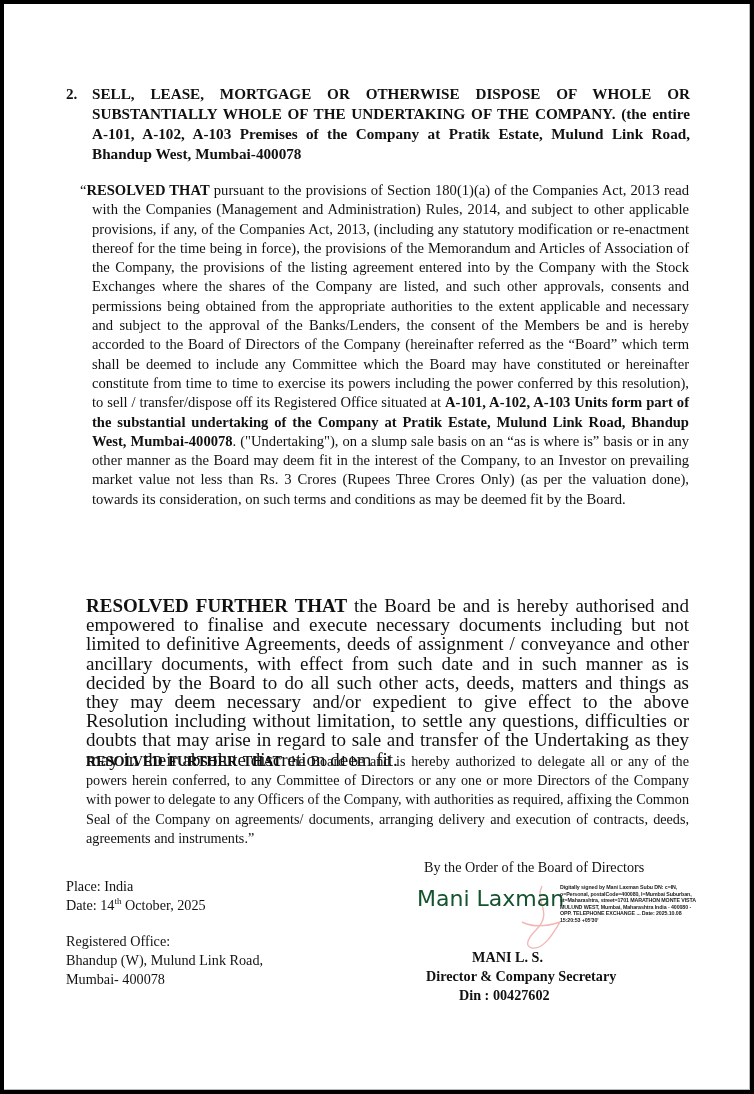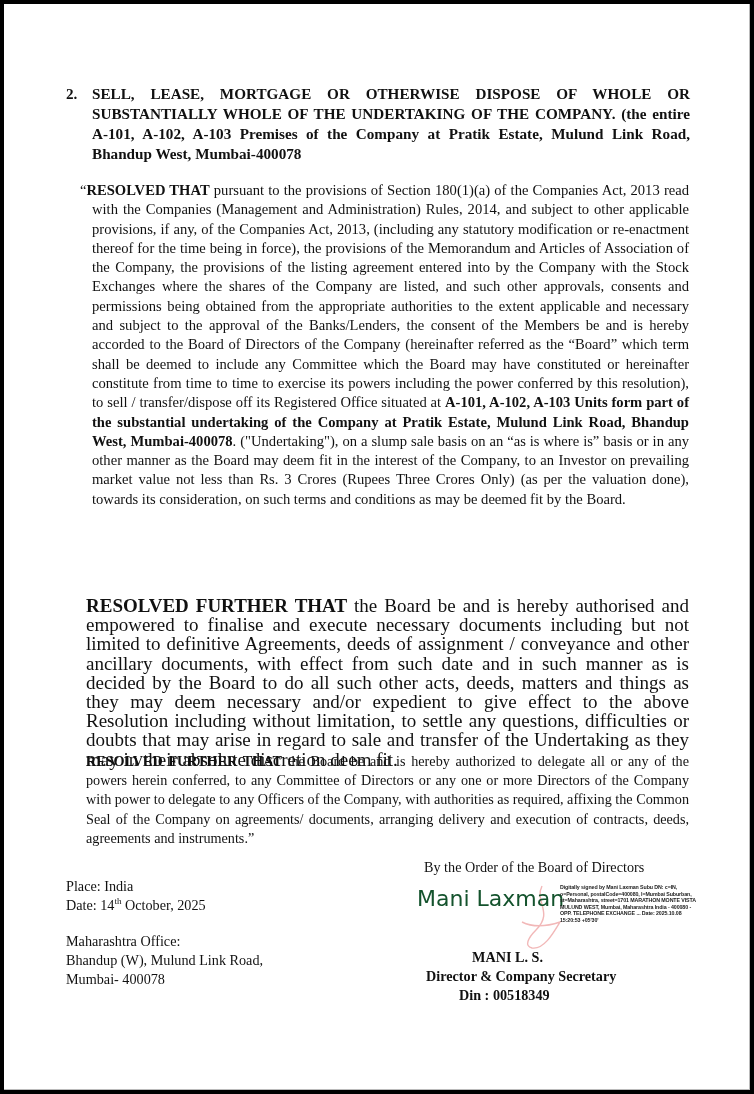--- a/index.html
+++ b/index.html
@@ -83,32 +83,32 @@
   <div class="para p3">
     <b>RESOLVED FURTHER THAT</b><span> the Board be and is hereby authorized to delegate all or any of the powers herein conferred, to any Committee of Directors or any one or more Directors of the Company with power to delegate to any Officers of the Company, with authorities as required, affixing the Common Seal of the Company on agreements/ documents, arranging delivery and execution of contracts, deeds, agreements and instruments.”</span>
   </div>
 
   <div class="by-order">By the Order of the Board of Directors</div>
 
   <div class="left-block">
     <div>Place: India</div>
     <div><span>Date: 14</span><sup>th</sup><span> October, 2025</span></div>
     <div class="gap"></div>
-    <div>Maharashtra Office:</div>
+    <div>Registered Office:</div>
     <div>Bhandup (W),  Mulund Link Road,</div>
     <div>Mumbai- 400078</div>
   </div>
 
   <svg class="sig-mark" viewBox="0 0 50 70">
     <path d="M28 4 C 20 20, 40 30, 22 48 C 14 56, 10 64, 18 66 C 30 68, 40 50, 46 40 C 34 44, 20 46, 8 40" fill="none" stroke="#f2b8b8" stroke-width="1.4"></path>
   </svg>
 
   <div class="sig-name">
     <div>Mani Laxman</div>
   </div>
 
   <div class="sig-details">Digitally signed by Mani Laxman Subu DN: c=IN, o=Personal, postalCode=400080, l=Mumbai Suburban, st=Maharashtra, street=1701 MARATHON MONTE VISTA MULUND WEST, Mumbai, Maharashtra India - 400080 - OPP. TELEPHONE EXCHANGE ... Date: 2025.10.08 15:20:53 +05'30'</div>
 
   <div class="signatory s-name">MANI L. S.</div>
   <div class="signatory s-title">Director &amp; Company Secretary</div>
-  <div class="signatory s-din">Din : 00518349</div>
+  <div class="signatory s-din">Din : 00427602</div>
 
 </div>
 
 </body></html>

